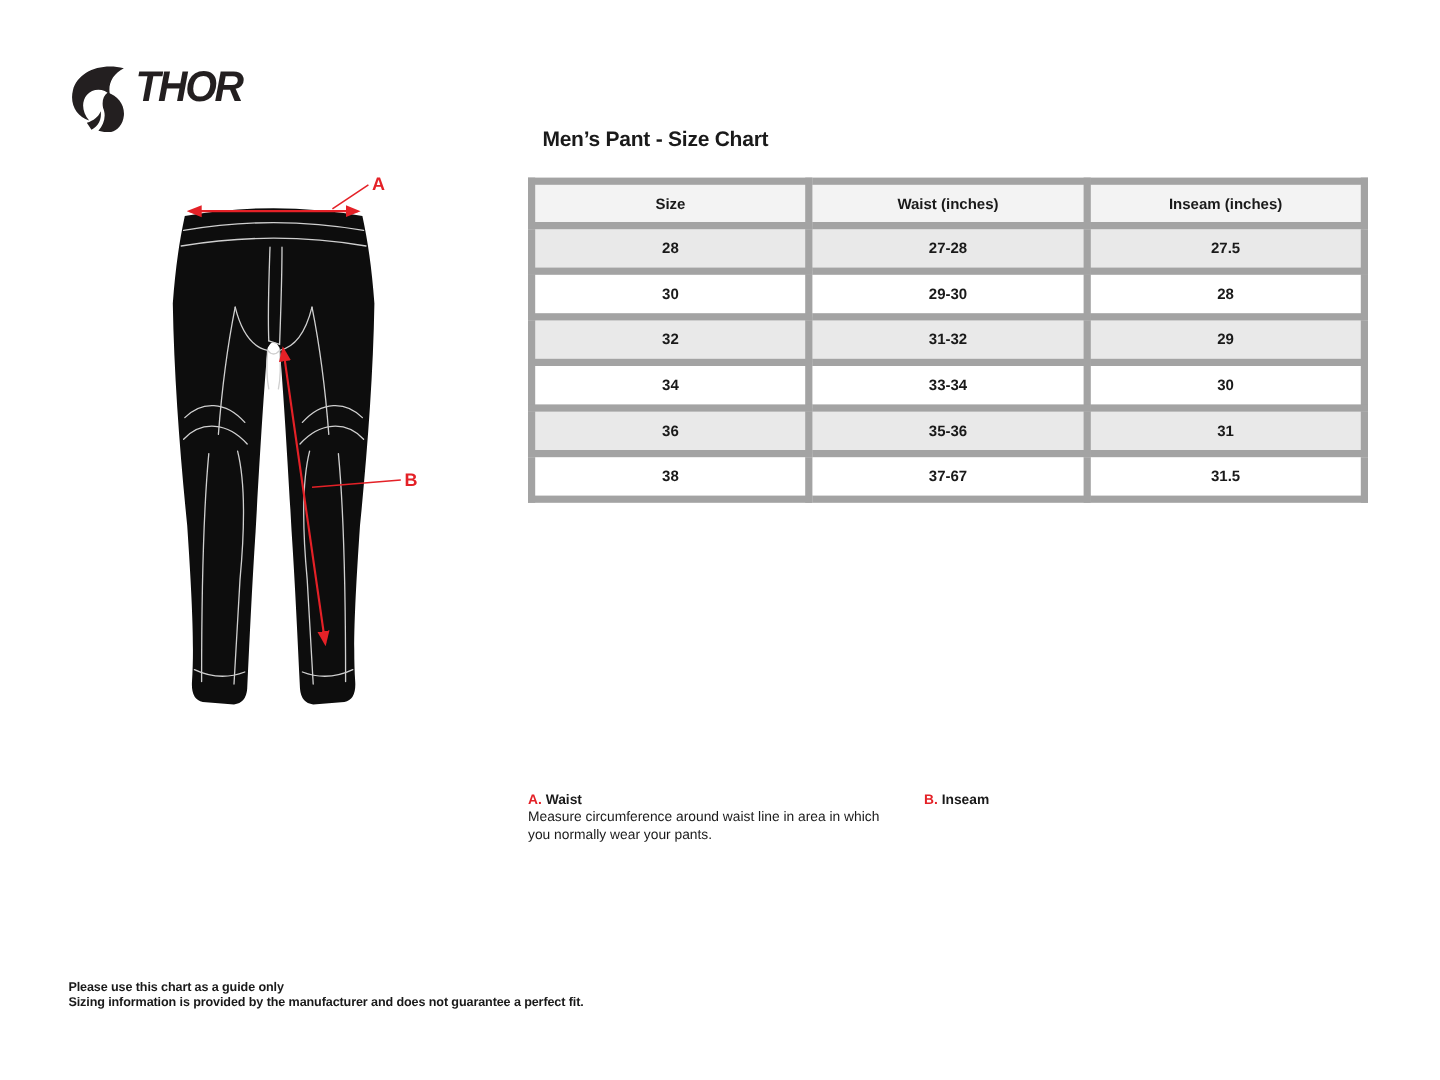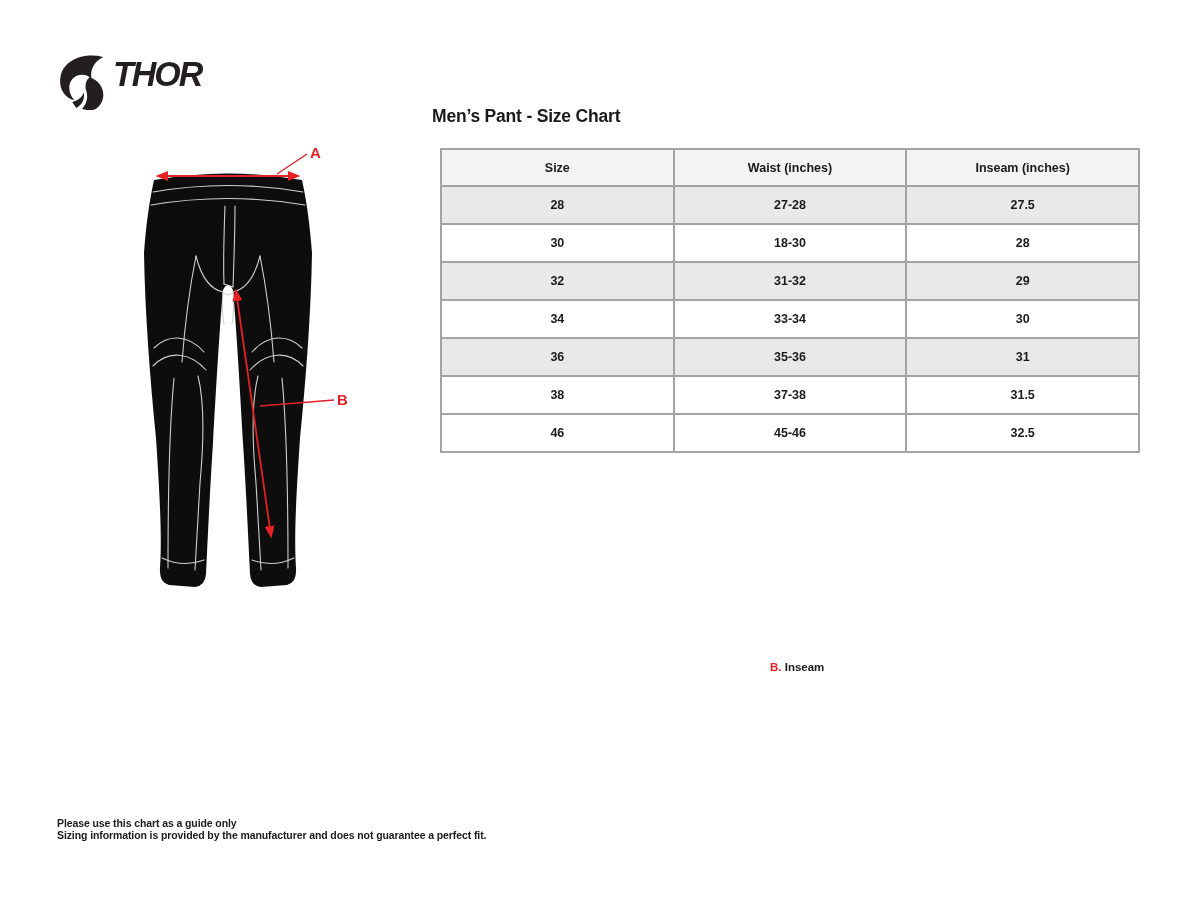--- a/index.html
+++ b/index.html
@@ -18,27 +18,27 @@
   
   .pants-wrap { position:absolute; left:138px; top:138px; width:225px; height:465px; }
   .pant-body { fill:#0d0d0d; stroke:none; }
   .detail { fill:none; stroke:#cfcfcf; stroke-width:1.1; stroke-linecap:round; }
   .red-line { fill:none; stroke:var(--accent,#e42127); stroke-width:1.8; }
   .red-thin { fill:none; stroke:var(--accent,#e42127); stroke-width:1.3; }
   .red-label { fill:var(--accent,#e42127); font-family:"Liberation Sans",sans-serif;
                font-weight:700; font-size:15px; }
   .red-marker { fill:var(--accent,#e42127); }
   
-  .chart-title { position:absolute; left:432px; top:106px; font-size:17.5px; font-weight:700; letter-spacing:-0.2px; }
+  .chart-title { position:absolute; left:452px; top:106px; font-size:17.5px; font-weight:700; letter-spacing:-0.2px; }
   table.size-table {
     position:absolute; left:440px; top:148px; width:700px;
     border-collapse:collapse; table-layout:fixed;
   }
   .size-table th, .size-table td {
-    border:2px solid #a3a3a3; text-align:center; vertical-align:middle;
+    border:6px solid #a3a3a3; text-align:center; vertical-align:middle;
     font-size:12.5px; font-weight:700; color:#1a1a1a;
   }
   .size-table th { height:37px; background:#f3f3f3; }
   .size-table td { height:38px; background:#ffffff; }
   .size-table tr.alt td { background:#e9e9e9; }
   
   .howto-title { position:absolute; left:440px; top:633px; font-size:17.5px; font-weight:700; letter-spacing:-0.2px; }
   .measure-item { position:absolute; top:661px; }
   .measure-item.a { left:440px; width:300px; }
   .measure-item.b { left:770px; width:285px; }
@@ -128,52 +128,54 @@
       </tr>
     </thead>
     <tbody>
       <tr class="alt">
         <td>28</td>
         <td>27-28</td>
         <td>27.5</td>
       </tr>
       <tr>
         <td>30</td>
-        <td>18-30</td>
+        <td>29-30</td>
         <td>28</td>
       </tr>
       <tr class="alt">
         <td>32</td>
         <td>31-32</td>
         <td>29</td>
       </tr>
       <tr>
         <td>34</td>
         <td>33-34</td>
         <td>30</td>
       </tr>
       <tr class="alt">
         <td>36</td>
         <td>35-36</td>
         <td>31</td>
       </tr>
       <tr>
         <td>38</td>
-        <td>37-38</td>
+        <td>37-67</td>
         <td>31.5</td>
-      </tr>
-      <tr>
-        <td>46</td>
-        <td>45-46</td>
-        <td>32.5</td>
       </tr>
     </tbody>
   </table>
 
 
+  <div class="measure-item a">
+    <div class="measure-label">
+      <span class="letter">A.</span>
+      <span>Waist</span>
+    </div>
+    <div class="measure-desc">Measure circumference around waist line in area in which you normally wear your pants.</div>
+  </div>
 
   <div class="measure-item b">
     <div class="measure-label">
       <span class="letter">B.</span>
       <span>Inseam</span>
     </div>
   </div>
 
   <div class="footer">
     <div>Please use this chart as a guide only</div>

